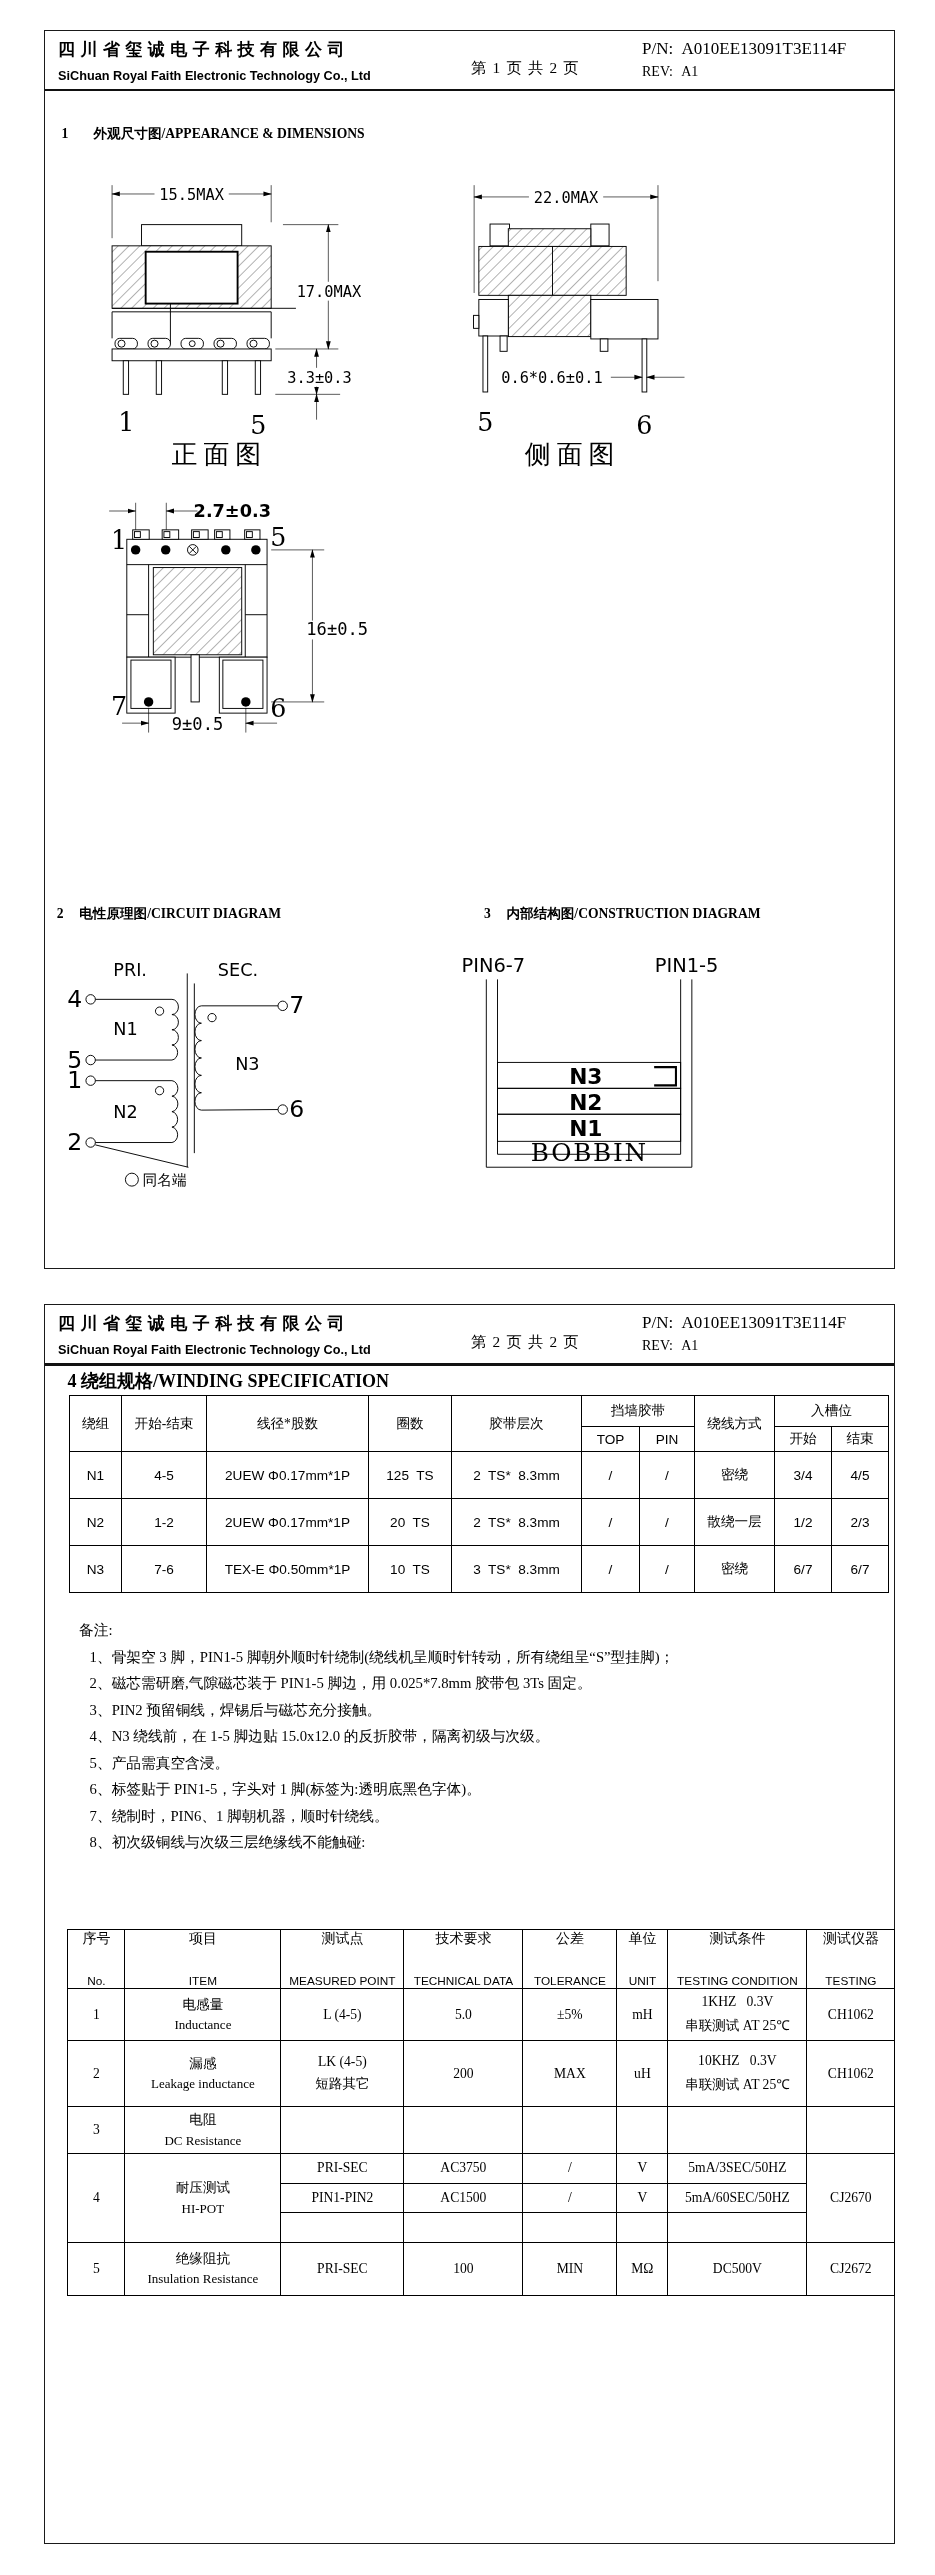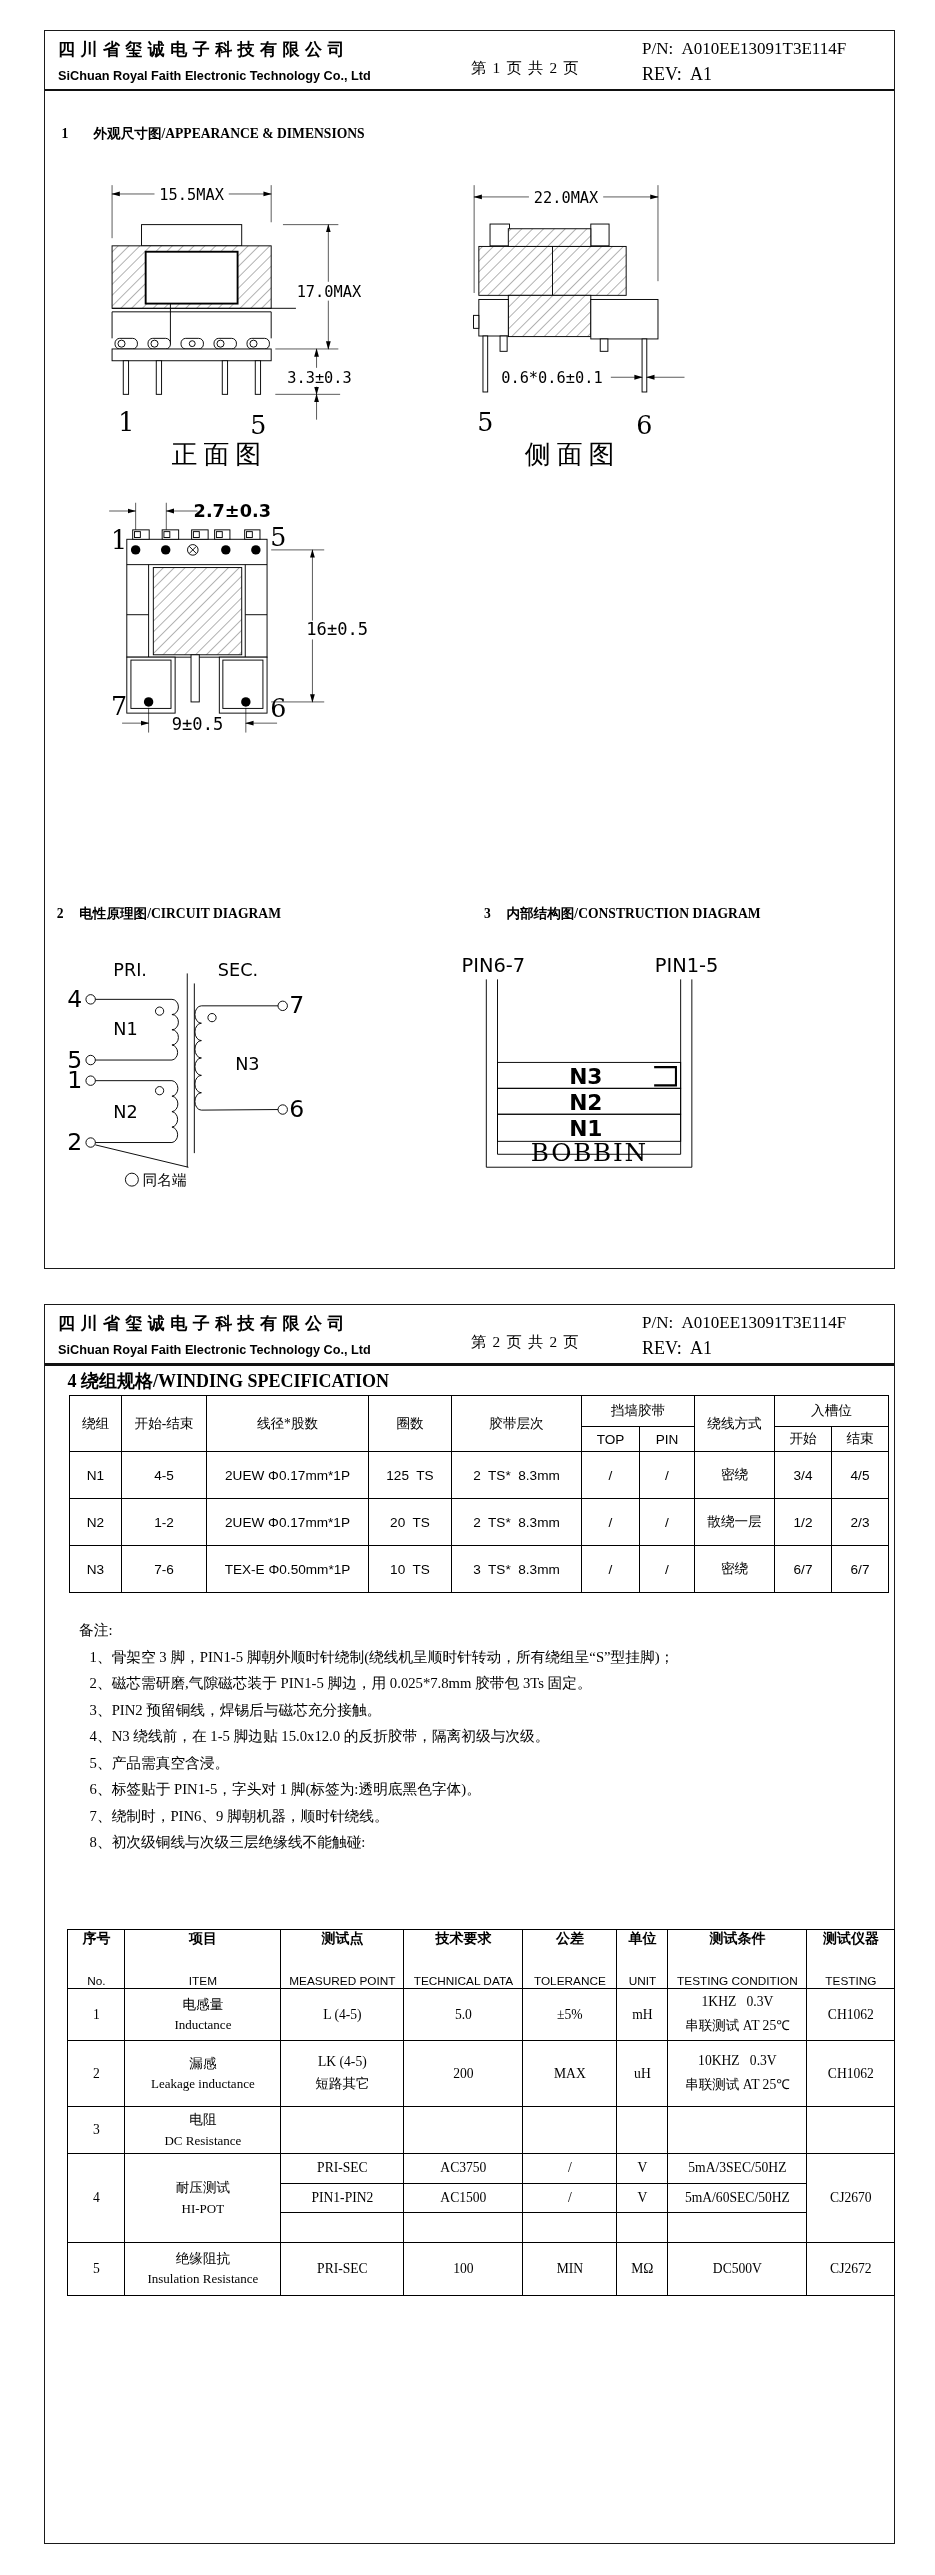--- a/index.html
+++ b/index.html
@@ -11,21 +11,21 @@
 
   
   .hdr-company-cn{position:absolute;left:13px;top:7px;font-family:"Liberation Serif",serif;
       font-weight:bold;font-size:17px;letter-spacing:0.6px;white-space:pre;}
   .hdr-company-en{position:absolute;left:13px;top:38px;font-weight:bold;font-size:12.7px;
       font-family:"Liberation Sans",sans-serif;}
   .hdr-rule{position:absolute;left:0;top:58px;width:100%;height:2.9px;background:#111;}
   .hdr-pageinfo{position:absolute;left:426px;top:27px;font-family:"Liberation Serif",serif;
       font-size:15.3px;letter-spacing:1.2px;}
   .hdr-pn{position:absolute;left:597px;top:8.3px;font-family:"Liberation Serif",serif;font-size:17px;}
-  .hdr-rev{position:absolute;left:597px;top:33px;font-family:"Liberation Serif",serif;font-size:18px;}
+  .hdr-rev{position:absolute;left:597px;top:33px;font-family:"Liberation Serif",serif;font-size:14px;}
   .hdr-pn .v,.hdr-rev .v{margin-left:8.3px;}
 
   
   .stitle{position:absolute;font-family:"Liberation Serif",serif;font-weight:bold;font-size:13.6px;white-space:nowrap;}
   .snum{display:inline-block;min-width:32px;}
   .snum2{display:inline-block;min-width:22.4px;}
 
   
   svg.draw{position:absolute;overflow:visible;}
   .draw .s{stroke:#000;stroke-width:1.6;fill:none;}
@@ -64,21 +64,21 @@
   #notes{position:absolute;left:34px;top:312px;font-size:14.7px;line-height:26.5px;
       font-family:"Liberation Serif",serif;white-space:nowrap;}
   #notes .itm{margin-left:10.6px;}
 
   #etitle{position:absolute;left:22.4px;top:587px;font-size:22px;font-weight:bold;
       font-family:"Liberation Serif",serif;white-space:nowrap;}
   #etable{left:22.4px;top:624px;width:826px;border:1.8px solid #000;}
   #etable th{font-family:"Liberation Serif",serif;font-size:14px;border-bottom:1.8px solid #000;}
   #etable td{font-family:"Liberation Serif",serif;font-size:13.6px;}
   #etable tr.mj td{border-top:1.8px solid #000;}
-  .cnl{margin-bottom:26px;font-weight:bold;}
+  .cnl{margin-bottom:26px;}
   .enl{font-family:"Liberation Sans",sans-serif;font-size:11.8px;}
   .ic{margin-bottom:3.5px;}
   .ie{font-size:13px;}
   .two{margin-top:5px;}
   .bold{font-weight:bold;}
 </style>
 </head>
 <body>
 
 <svg width="0" height="0" style="position:absolute">
@@ -400,21 +400,21 @@
   </table>
 
   <div id="notes">
     <div>备注:</div>
     <div class="itm">1、骨架空 3 脚，PIN1-5 脚朝外顺时针绕制(绕线机呈顺时针转动，所有绕组呈“S”型挂脚)；</div>
     <div class="itm">2、磁芯需研磨,气隙磁芯装于 PIN1-5 脚边，用 0.025*7.8mm 胶带包 3Ts 固定。</div>
     <div class="itm">3、PIN2 预留铜线，焊锡后与磁芯充分接触。</div>
     <div class="itm">4、N3 绕线前，在 1-5 脚边贴 15.0x12.0 的反折胶带，隔离初级与次级。</div>
     <div class="itm">5、产品需真空含浸。</div>
     <div class="itm">6、标签贴于 PIN1-5，字头对 1 脚(标签为:透明底黑色字体)。</div>
-    <div class="itm">7、绕制时，PIN6、9 脚朝机器，顺时针绕线。</div>
+    <div class="itm">7、绕制时，PIN6、1 脚朝机器，顺时针绕线。</div>
     <div class="itm">8、初次级铜线与次级三层绝缘线不能触碰:</div>
   </div>
 
 
   <table id="etable" class="spec">
     <colgroup>
       <col style="width:57px">
         <col style="width:156px">
         <col style="width:123px">
         <col style="width:119px">

